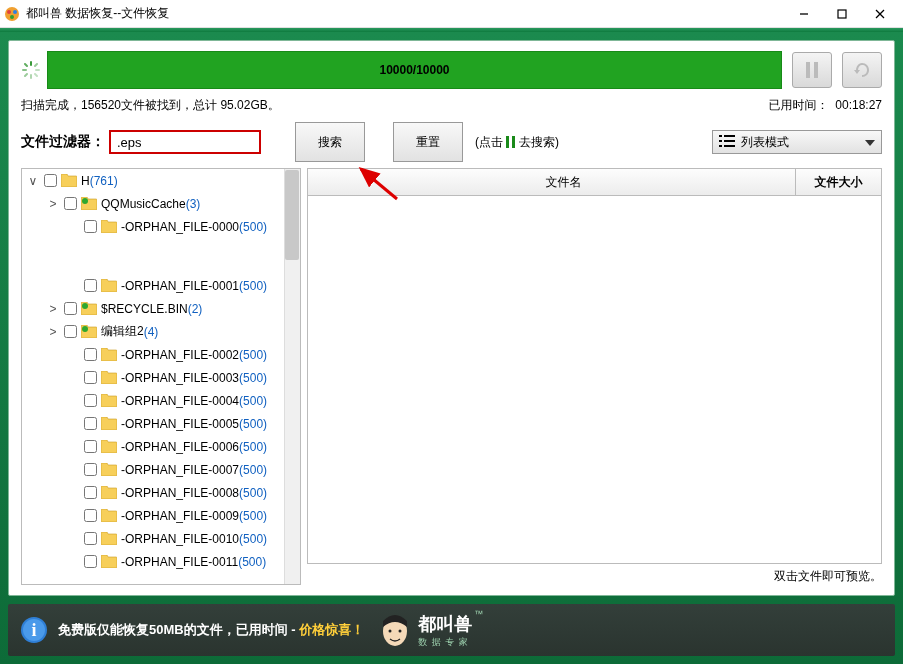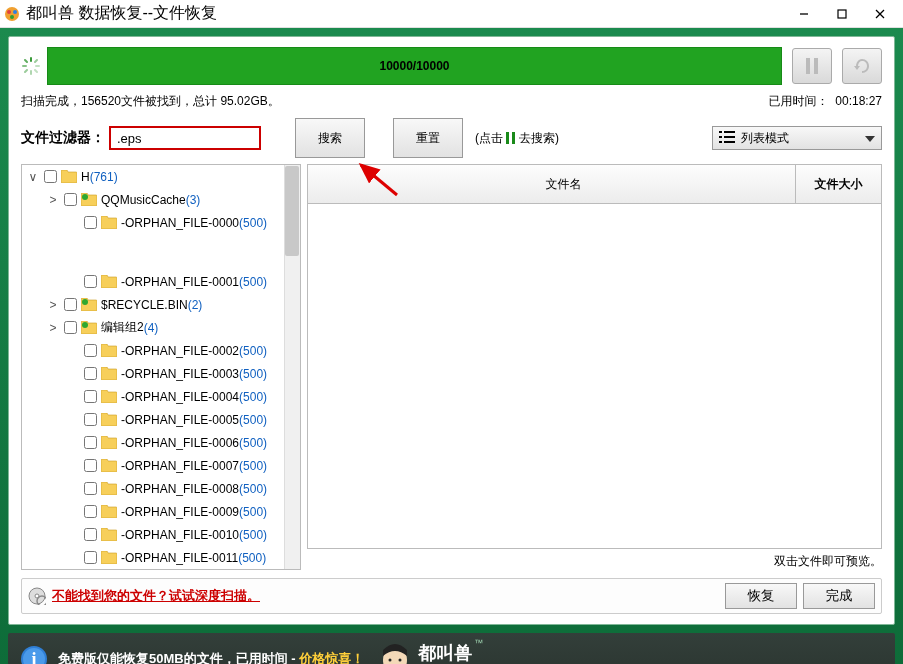--- a/index.html
+++ b/index.html
@@ -1,19 +1,19 @@
 <!DOCTYPE html>
 <html><head>
 <meta charset="utf-8">
 <style>
 * { box-sizing: border-box; margin: 0; padding: 0; }
 body { font-family: "Microsoft YaHei", SimSun, Arial, sans-serif; font-size: 12px; background: #f0f0f0; width: 903px; height: 664px; overflow: hidden; display: flex; flex-direction: column; }
 .titlebar { height: 28px; background: #fff; display: flex; align-items: center; padding: 0 4px; border-bottom: 1px solid #e0e0e0; }
 .titlebar .app-icon { width: 16px; height: 16px; margin-right: 6px; display:flex; }
-.titlebar .title { flex: 1; font-size: 16px; }
+.titlebar .title { flex: 1; font-size: 12px; }
 .titlebar .win-btn { width: 38px; height: 28px; display: flex; align-items: center; justify-content: center; cursor: pointer; }
 .green-bar { height: 4px; background: linear-gradient(#2a9a5f,#0e7a3e); }
 .content-wrap { flex: 1; background: linear-gradient(#1b8a4e,#0d6b38); padding: 8px; display: flex; flex-direction: column; }
 .white-panel { background: #fff; border: 1px solid #7fb797; border-radius: 2px; flex: 1; padding: 10px 12px 10px 12px; display: flex; flex-direction: column; }
 .progress-row { display: flex; align-items: center; gap: 6px; margin-bottom: 4px; }
 .spinner-icon { width: 20px; height: 20px; }
 .progress-bar { flex: 1; height: 38px; background: #21a321; border: 1px solid #178a17; display: flex; align-items: center; justify-content: center; font-weight: bold; color: #000; }
 .big-btn { width: 40px; height: 36px; background: linear-gradient(#f4f4f4,#d9d9d9); border: 1px solid #aaa; border-radius: 3px; display:flex; align-items:center; justify-content:center; margin-left:4px; }
 .status-row { display: flex; justify-content: space-between; font-size: 12px; margin: 4px 0 8px 0; }
 .filter-row { display: flex; align-items: center; gap: 4px; margin-bottom: 6px; }
@@ -27,21 +27,21 @@
 .middle-area { flex: 1; display: flex; gap: 6px; min-height:0; }
 .tree-panel { width: 280px; border: 1px solid #bbb; overflow-y: auto; background: #fff; position: relative; }
 .tree-item { display: flex; align-items: center; height: 23px; font-size: 12px; white-space: nowrap; padding-right:4px;}
 .tree-item .expander { width: 14px; display: inline-flex; justify-content: center; cursor: pointer; color:#555; }
 .tree-item .chk { width: 13px; height: 13px; margin: 0 4px; }
 .tree-item .folder-icon { width: 16px; height: 13px; margin-right: 4px; }
 .tree-item .label { }
 .tree-item .count { color: #1060c0; }
 .green-dot { position:absolute; width:6px; height:6px; background:#2fa82f; border-radius:50%; left:1px; top:1px; }
 .right-panel { flex: 1; display: flex; flex-direction: column; }
-.file-header { display: flex; border: 1px solid #bbb; height: 40px; background: linear-gradient(#fdfdfd,#ececec); padding-left: 24px; }
+.file-header { display: flex; border: 1px solid #bbb; height: 28px; background: linear-gradient(#fdfdfd,#ececec); padding-left: 24px; }
 .file-header div { border-right: 1px solid #bbb; display: flex; align-items: center; justify-content: center; font-size:12px; }
 .file-header div:last-child { border-right:none;font-weight:bold; }
 .col-name { flex: 1; }
 .col-time { width: 110px; }
 .col-size { width: 85px; }
 .file-list { flex: 1; border: 1px solid #bbb; border-top: none; background: #fff; }
 .preview-hint { text-align: right; font-size: 12px; margin-top: 4px; }
 .bottom-row { margin-top: 8px; display: flex; align-items: center; border:1px solid #ccc; background:#fdfdfd; padding:4px 6px; border-radius:2px; }
 .deep-scan-link { color: #c00; font-weight: bold; text-decoration: underline; font-size: 13px; cursor: pointer; display:flex; align-items:center; gap:6px;}
 .deep-scan-link .disk-icon svg{display:block;}
@@ -320,35 +320,20 @@
       <div class="right-panel">
         <div class="file-header">
           <div class="col-name">文件名</div>
           <div class="col-size">文件大小</div>
         </div>
         <div class="file-list"></div>
         <div class="preview-hint">双击文件即可预览。</div>
       </div>
     </div>
 
-    <div class="bottom-row">
-      <a class="deep-scan-link">
-        <span class="disk-icon">
-          <svg width="18" height="18" viewBox="0 0 18 18">
-              <circle cx="9" cy="9" r="8" fill="#ddd" stroke="#888"></circle>
-              <circle cx="9" cy="9" r="2" fill="#fff" stroke="#888"></circle>
-              <circle cx="14" cy="14" r="5" fill="none" stroke="#888" stroke-width="1.4"></circle>
-            </svg>
-        </span>
-        <span>不能找到您的文件？试试深度扫描。</span>
-      </a>
-      <span style="flex:1"></span>
-      <button class="btn-right">恢复</button>
-      <button class="btn-right">完成</button>
-    </div>
 
     <div class="arrow-annotation">
       <svg width="50" height="40">
           <defs>
             <marker id="ah" markerWidth="8" markerHeight="8" refX="6" refY="3" orient="auto">
               <polygon points="0,0 7,3 0,6" fill="#d00"></polygon>
             </marker>
           </defs>
           <line x1="42" y1="34" x2="6" y2="4" stroke="#d00" stroke-width="3" marker-end="url(#ah)"></line>
         </svg>

